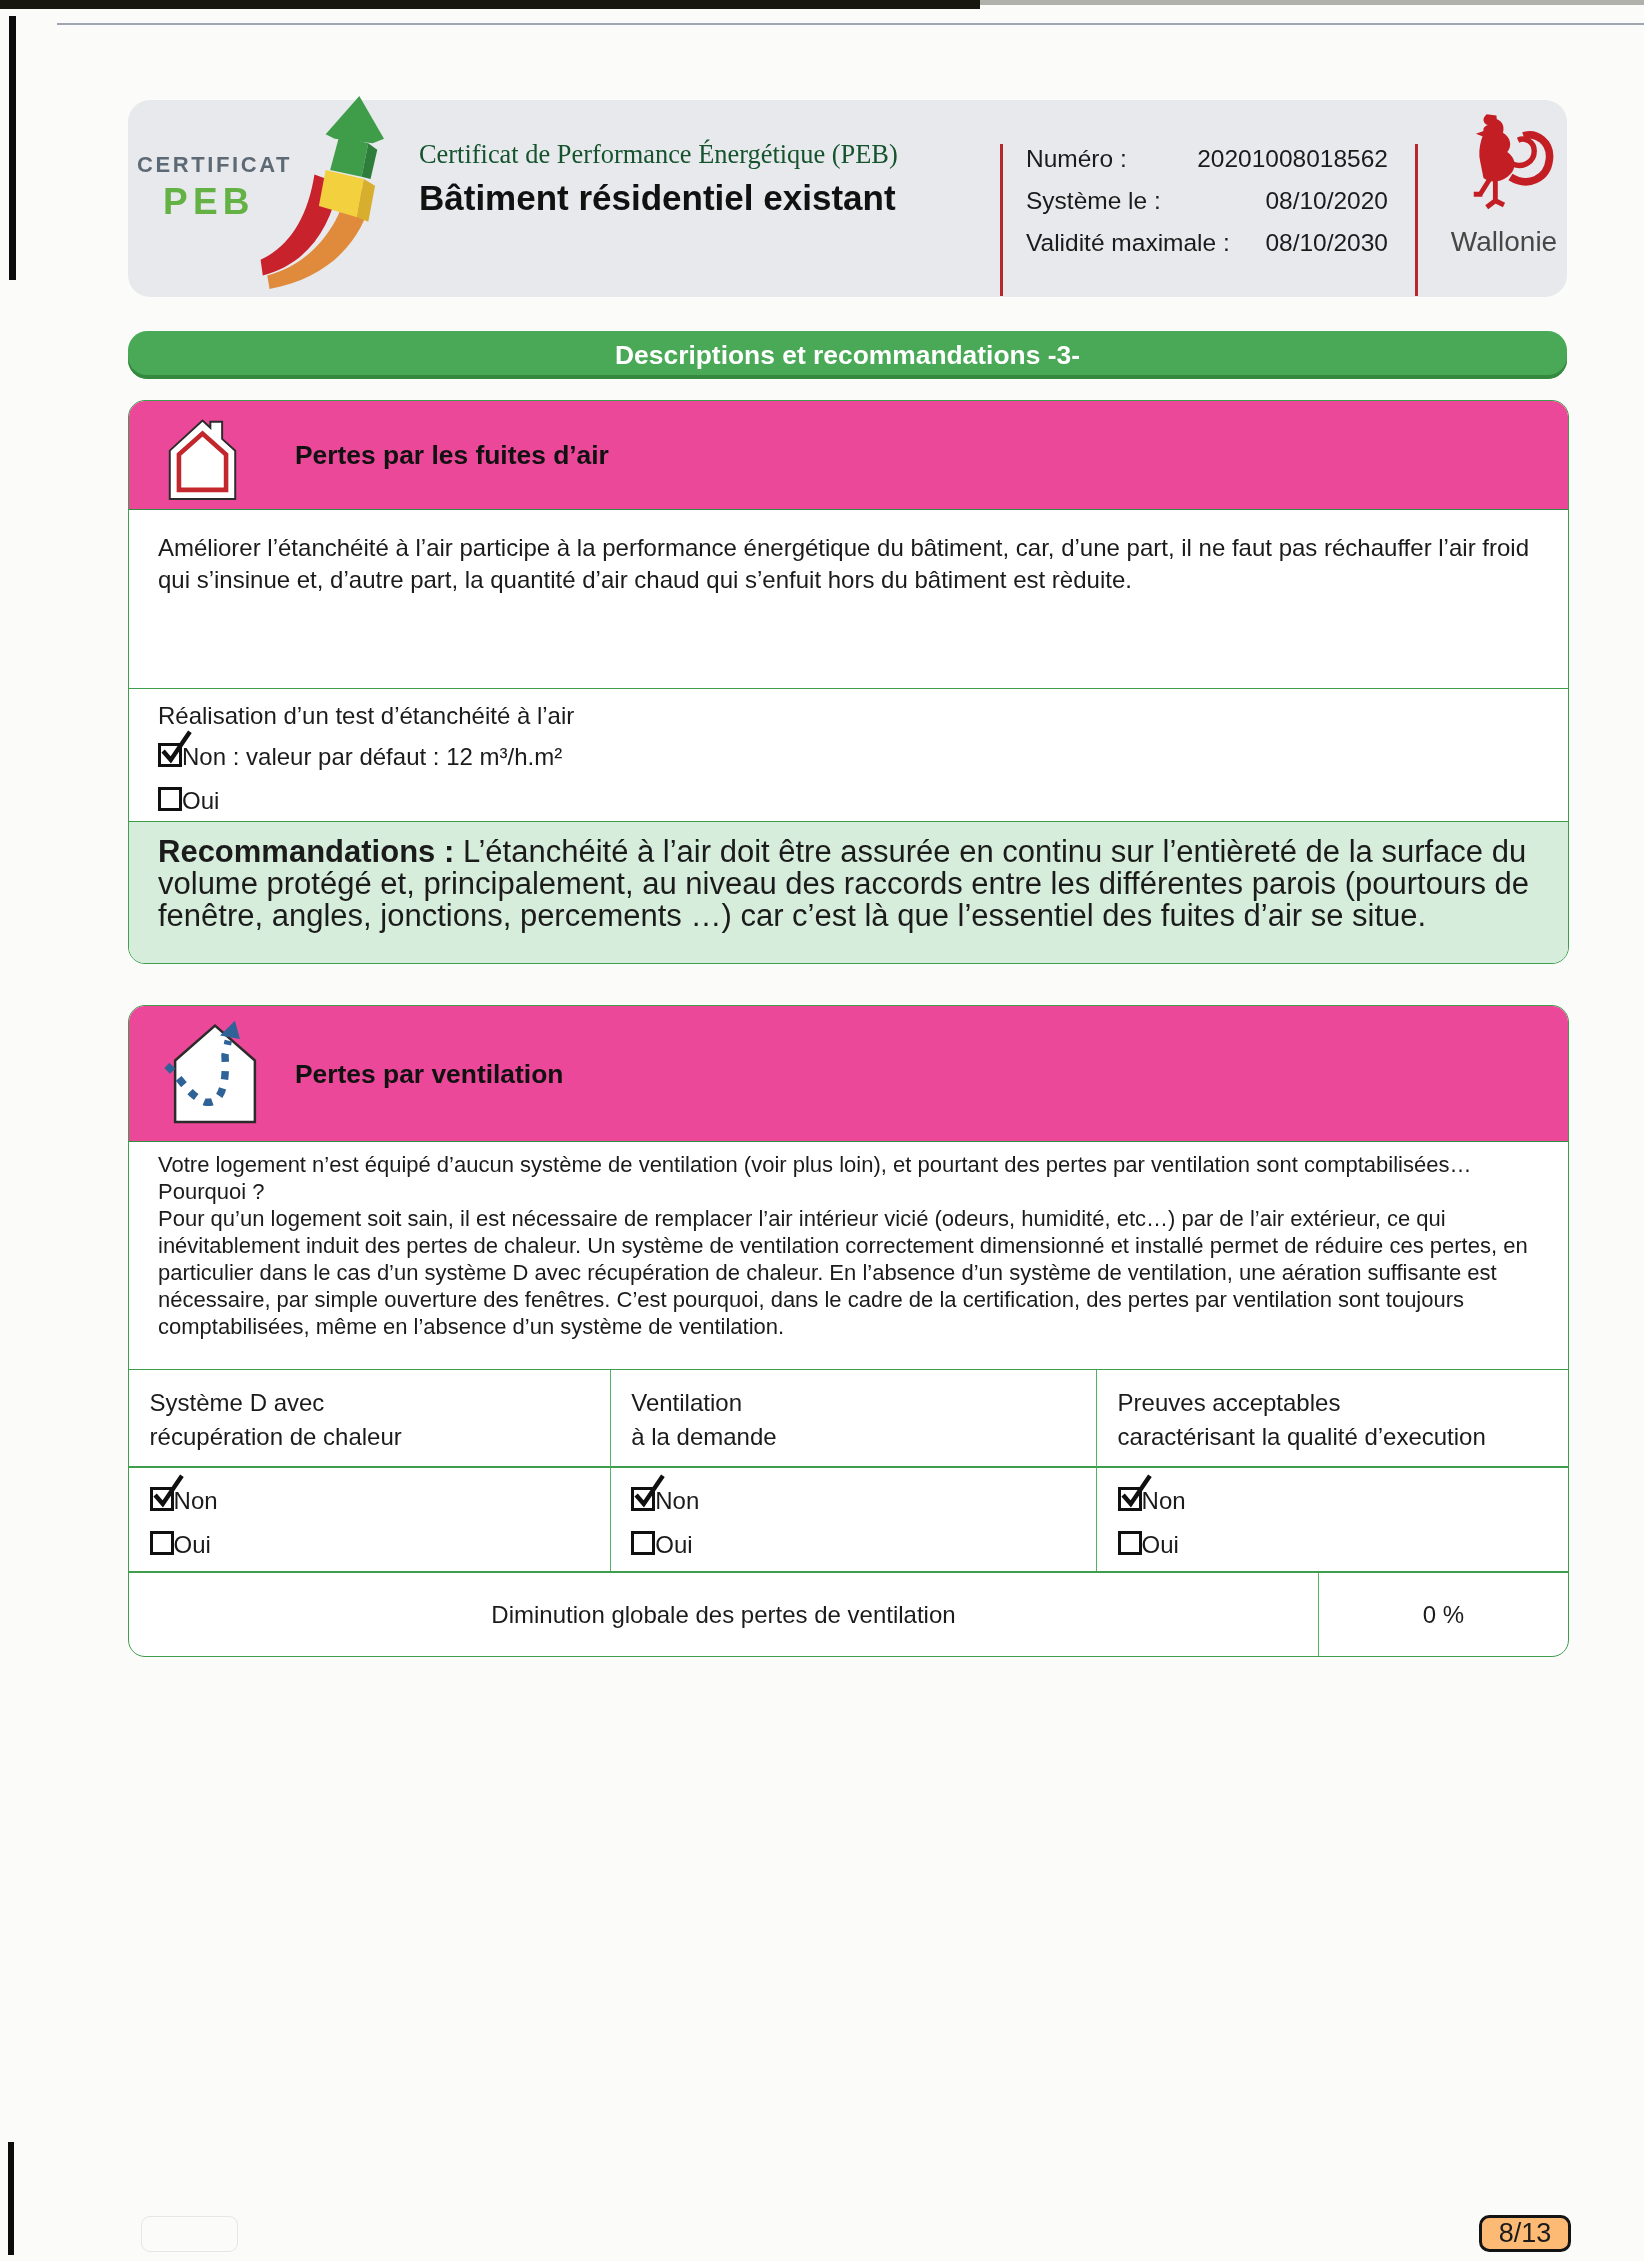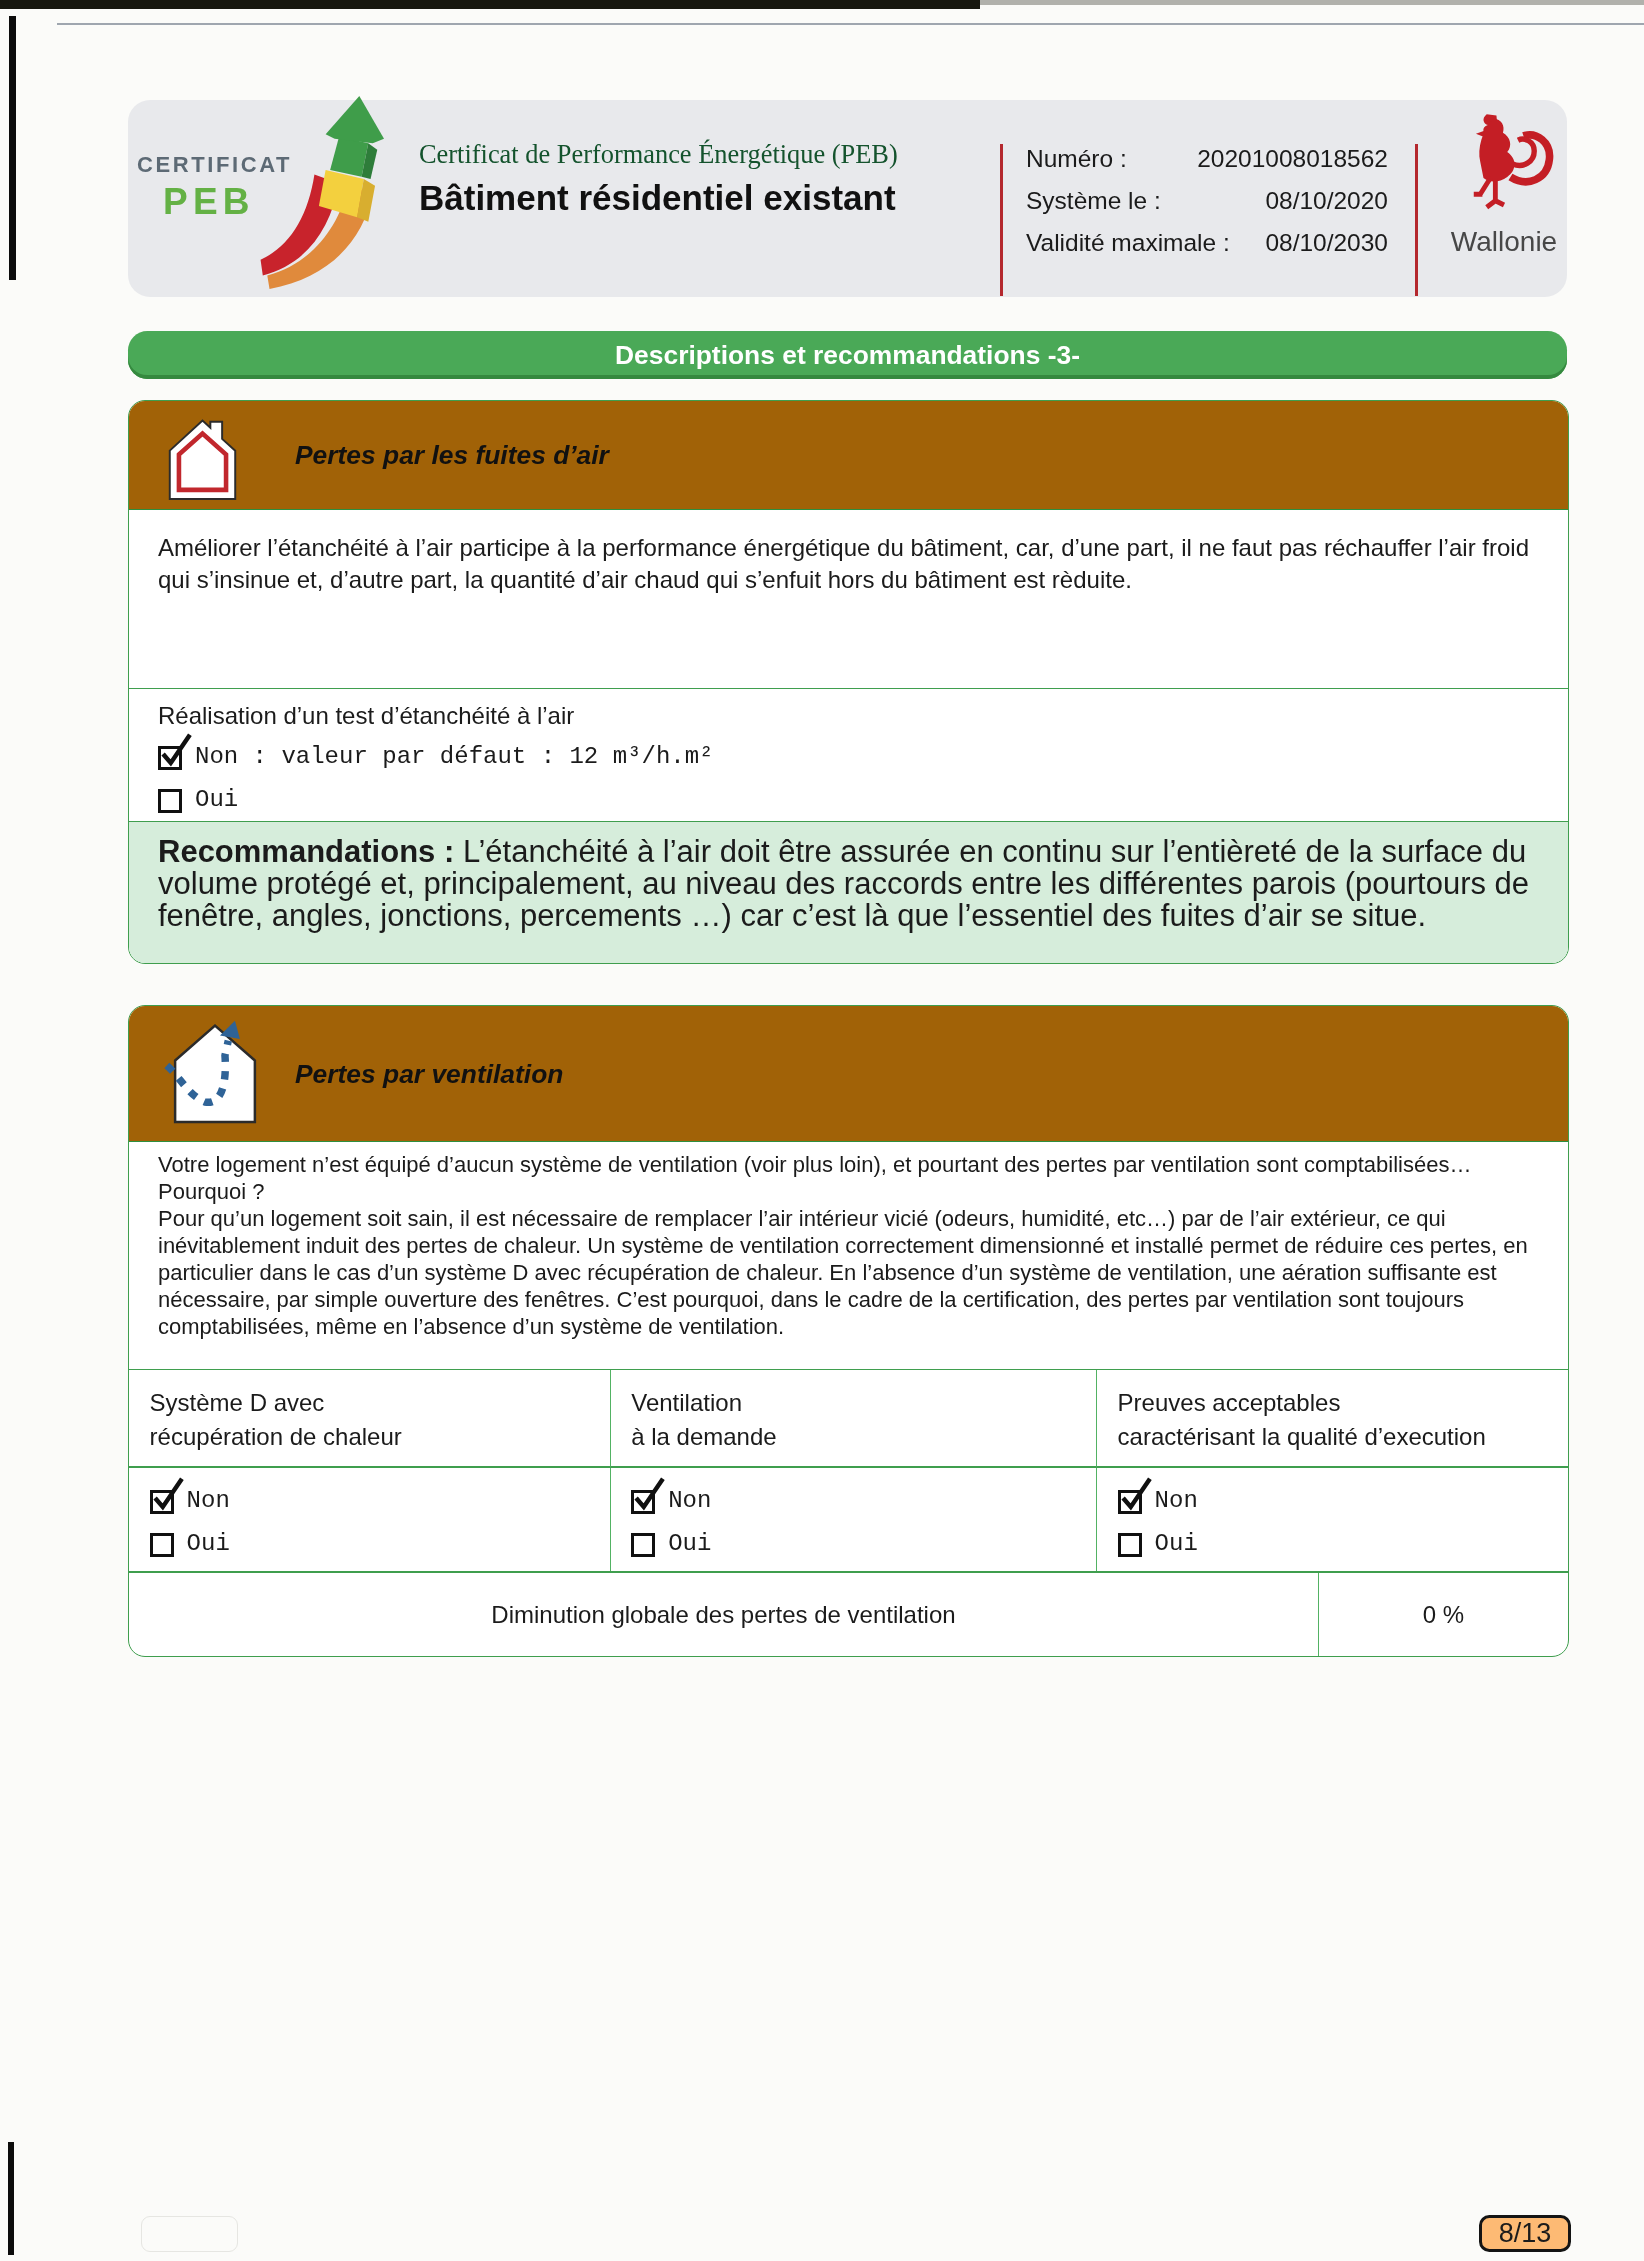--- a/index.html
+++ b/index.html
@@ -38,40 +38,40 @@
   .banner{position:absolute;left:128px;top:331px;width:1439px;height:48px;
           background:#4aa957;border-radius:19.3px;box-shadow:inset 0 -3.9px 0 #35893f;
           display:flex;align-items:center;justify-content:center;}
   .banner-title{color:#fff;font-size:26.4px;font-weight:bold;}
 
   
   .section{position:absolute;left:128px;width:1439px;border:1.9px solid #3f9e4e;
            border-radius:17px;overflow:hidden;background:#fff;display:flex;flex-direction:column;}
   .sec1{top:400px;height:562px;}
   .sec2{top:1005px;height:650px;}
-  .sec-header{background:#a16207;border-bottom:1.9px solid #2e8f3e;position:relative;flex:none;font-style:italic;}
+  .sec-header{background:#ec4899;border-bottom:1.9px solid #2e8f3e;position:relative;flex:none;}
   .sec1 .sec-header{height:108px;}
   .sec2 .sec-header{height:135px;}
   .sec-icon1{position:absolute;left:34px;top:13px;width:79px;height:89px;}
   .sec-icon2{position:absolute;left:32px;top:13px;width:108px;height:108px;}
   .sec-title{position:absolute;left:166px;font-weight:bold;font-size:26.4px;color:#111;}
   .sec1 .sec-title{top:39px;}
   .sec2 .sec-title{top:53px;}
 
   
   .al-intro{flex:none;height:179px;border-bottom:1.9px solid #3f9e4e;box-sizing:border-box;
             padding:22px 29px 0;font-size:24px;line-height:32px;}
   .al-test{flex:none;height:133px;border-bottom:1.9px solid #3f9e4e;box-sizing:border-box;
            padding:13px 29px 0;}
   .al-test-label{font-size:24px;margin-bottom:13px;}
   .al-recom{flex:1;background:#d6eddb;padding:14px 29px 0;font-size:31px;line-height:32px;}
   .recom-bold{font-weight:bold;}
 
   
-  .chk-row{display:flex;align-items:flex-end;gap:13px;margin-bottom:15.5px;font-family:Liberation Mono, monospace;}
+  .chk-row{display:flex;align-items:flex-start;margin-bottom:15.5px;}
   .chk{position:relative;flex:none;width:18px;height:18px;border:3.2px solid #101010;background:#fff;}
   .chk .checkmark{display:none;}
   .chk.checked .checkmark{display:block;position:absolute;left:-1.9px;top:-18px;width:35px;height:37px;}
   .chk-label{font-size:24px;}
 
   
   .vent-intro{flex:none;height:227px;box-sizing:border-box;padding:9px 29px 0;
               font-size:22px;line-height:27px;}
   .vent-grid{flex:none;display:grid;grid-template-columns:33.4% 33.8% 32.8%;
              border-top:1.9px solid #3f9e4e;}

